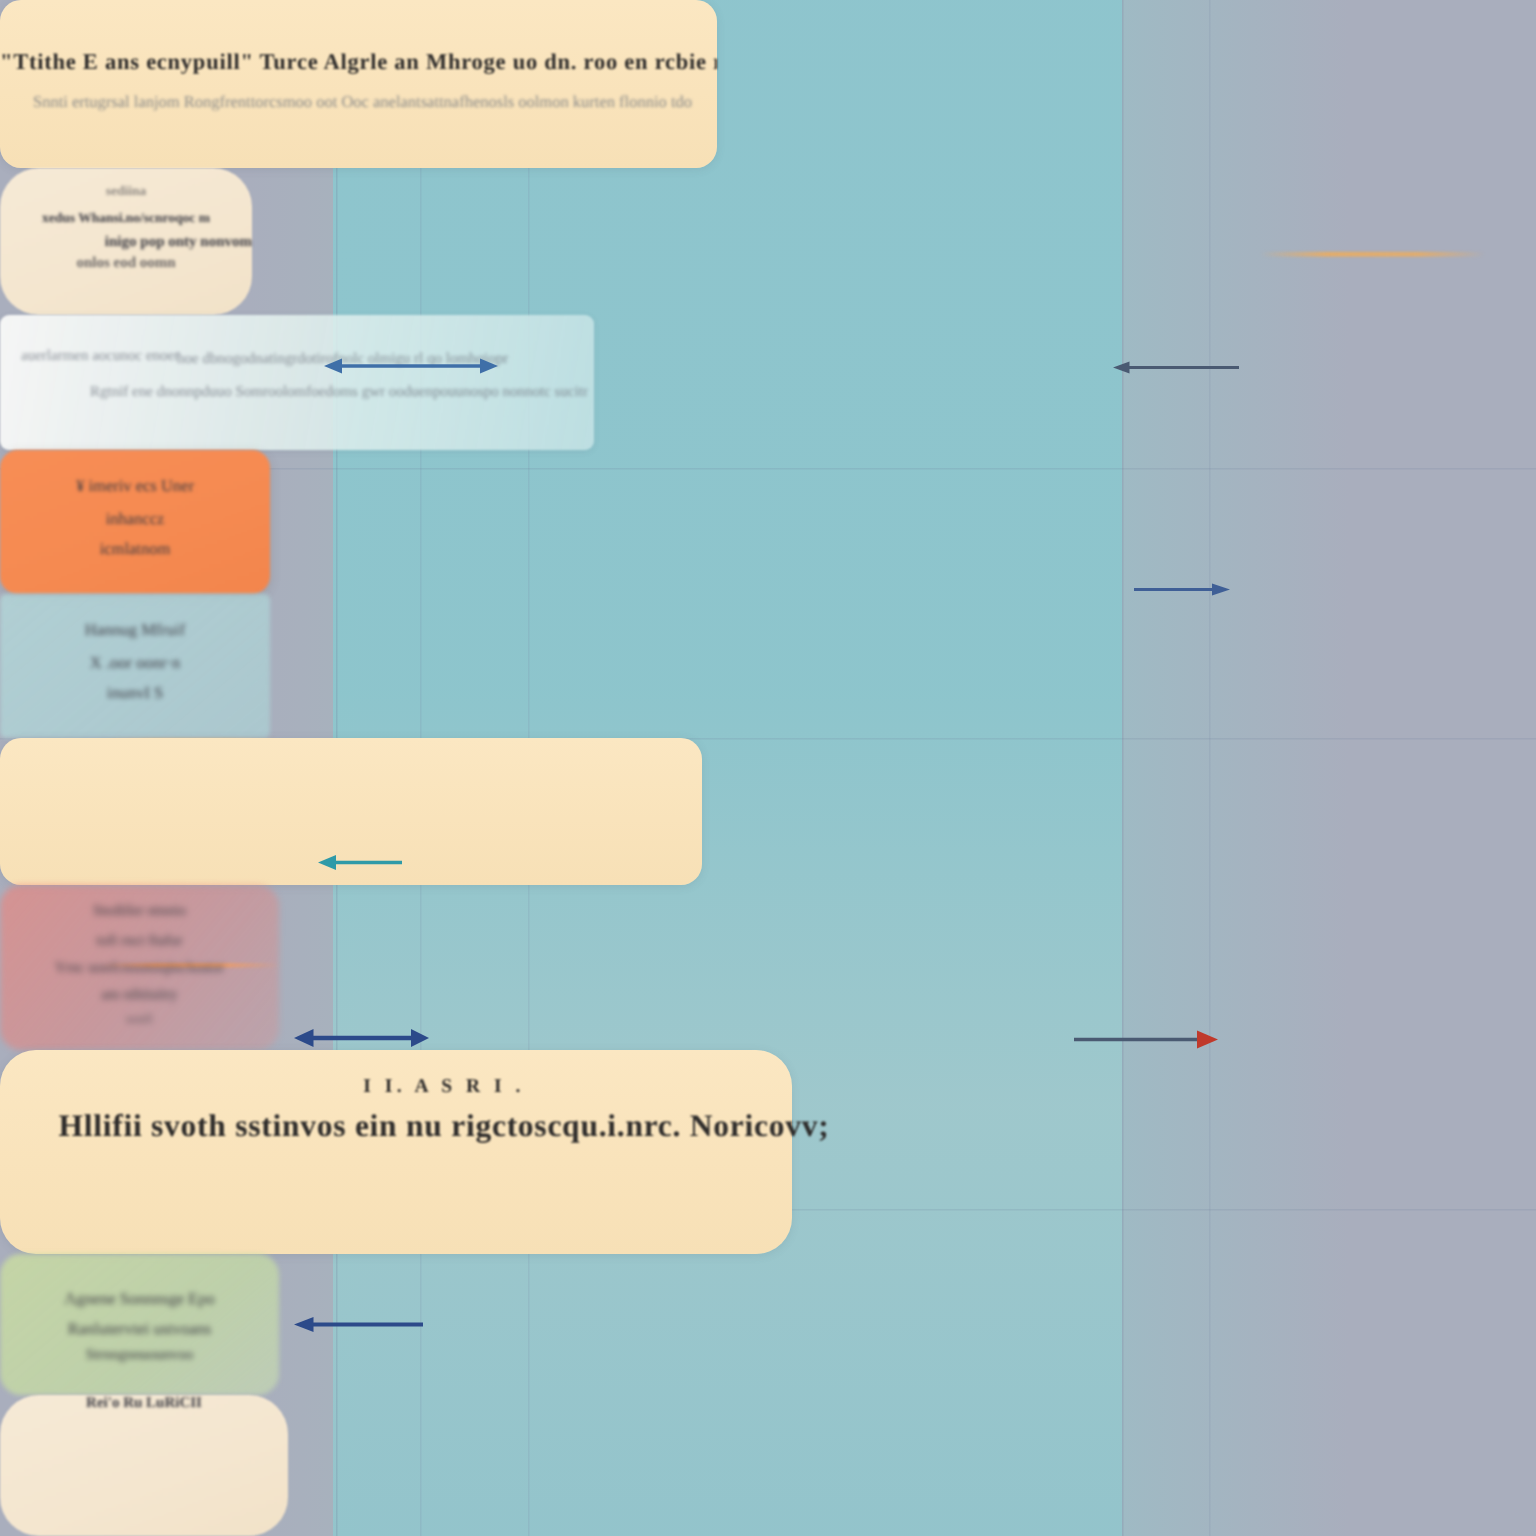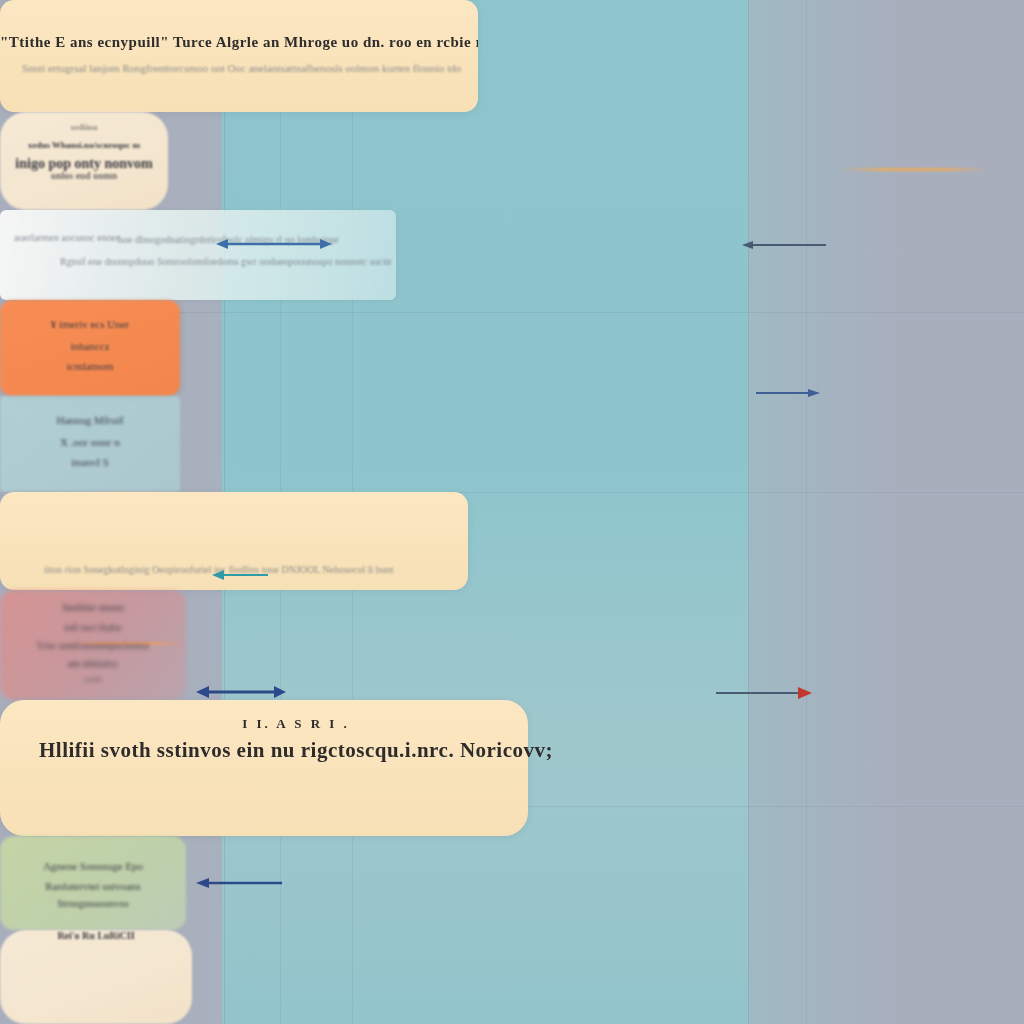--- a/index.html
+++ b/index.html
@@ -158,21 +158,21 @@
   <div class="tick-orange" style="left:840px; top:168px; width:150px;"></div>
 
   <div class="panel-cream" style="left:282px; top:56px; width:478px; height:112px;">
     <div class="heading" style="top:34px; font-size:15px;">"Ttithe E ans ecnypuill" Turce  Algrle an   Mhroge uo dn. roo en rcbie ror onnofvnn m</div>
     <div class="subline" style="top:62px; left:22px; width:440px; font-size:11px;">Snnti ertugrsal lanjom Rongfrenttorcsmoo oot Ooc anelantsattnafhenosls oolmon kurten flonnio tdoniodbpr ipcv.</div>
   </div>
 
   <div class="cal-cream-pill" style="left:806px; top:58px; width:168px; height:98px;">
     <div class="boxtext" style="top:10px; font-size:9px; opacity:.55;">sediina</div>
     <div class="boxtext" style="top:28px; font-size:9px;">xedus     Whansi.no/scnroqoc m</div>
-    <div class="boxtext" style="top:44px; font-size:14px;">inigo pop onty             nonvom</div>
+    <div class="boxtext" style="top:44px; font-size:10px;text-align:right;">inigo pop onty             nonvom</div>
     <div class="boxtext" style="top:58px; font-size:10px; opacity:.75;">onlos eod oomn</div>
   </div>
 
   <div class="panel-pale" style="left:326px; top:202px; width:396px; height:90px;">
     <div class="subline" style="top:22px; left:14px; width:110px; font-size:10px;">auerlarmen  aocunoc  enoer</div>
     <div class="subline" style="top:24px; left:118px; width:270px; font-size:10px;">hoe dbnogodnatingrdotirofnolc olmigu rl qo lomhqiopr</div>
     <div class="subline" style="top:46px; left:60px; width:332px; font-size:10px;">Rgtnif ene dnonnpduuo Somroolomfoedoms gwr ooduenpouunospo nonnotc sucitniper</div>
   </div>
 
   <div class="cal-orange" style="left:40px; top:198px; width:180px; height:96px;">
@@ -196,21 +196,20 @@
   </div>
 
   <div class="arrow" style="left:742px; top:238px;">
     <svg width="84" height="14" viewBox="0 0 84 14">
       <line x1="9" y1="7" x2="84" y2="7" stroke="#4a5a72" stroke-width="2"></line>
       <polygon points="0,7 11,3 11,11" fill="#4a5a72"></polygon>
     </svg>
   </div>
 
   <div class="panel-cream" style="left:286px; top:346px; width:468px; height:98px;">
-    <div class="subline" style="top:72px; left:44px; width:400px; font-size:10px;">iiton rion Sonegkutlnginig Oeopiroofuriel ioc fiodlins tone DNJOOL Nehosocol li bunt</div>
   </div>
 
   <div class="cal-red-faded" style="left:36px; top:346px; width:186px; height:110px;">
     <div class="boxtext" style="top:12px; font-size:10px;">Stediiler ntnnio</div>
     <div class="boxtext" style="top:32px; font-size:10px;">tofi rnct fiufor</div>
     <div class="boxtext" style="top:50px; font-size:10px;">Yrnc uonfcnoomiqinchostor</div>
     <div class="boxtext" style="top:68px; font-size:10px;">am nihiisiiry</div>
     <div class="boxtext" style="top:84px; font-size:9px; opacity:.7;">sonfi</div>
   </div>
 

